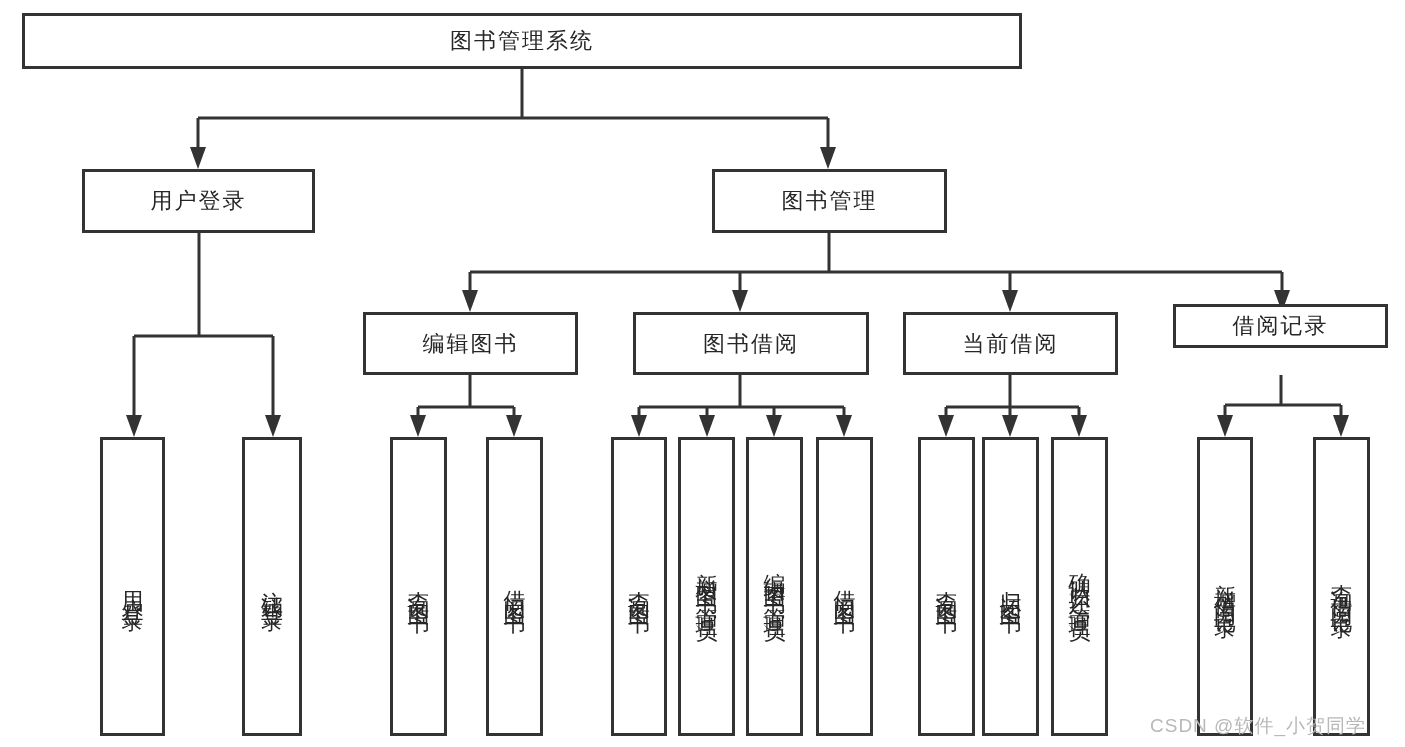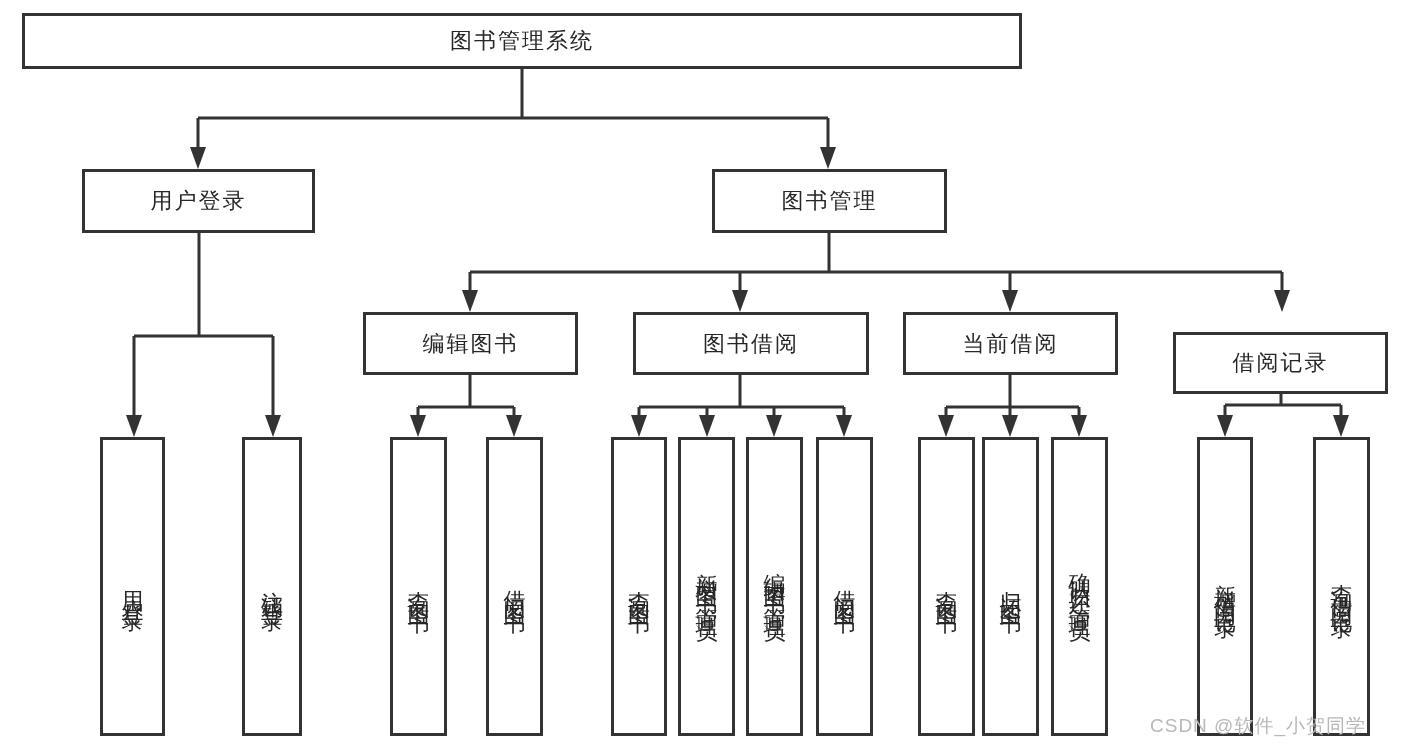--- a/index.html
+++ b/index.html
@@ -95,21 +95,21 @@
 
   <div class="box h" style="left:363px;top:312px;width:215px;height:63px">
     <span class="label">编辑图书</span>
   </div>
   <div class="box h" style="left:633px;top:312px;width:236px;height:63px">
     <span class="label">图书借阅</span>
   </div>
   <div class="box h" style="left:903px;top:312px;width:215px;height:63px">
     <span class="label">当前借阅</span>
   </div>
-  <div class="box h" style="left:1173px;top:332px;width:215px;height:62px">
+  <div class="box h" style="left:1173px;top:304px;width:215px;height:44px">
     <span class="label">借阅记录</span>
   </div>
 
   <div class="box v" style="left:100px;top:437px;width:65px;height:299px">
     <span class="label">用户登录</span>
   </div>
   <div class="box v" style="left:242px;top:437px;width:60px;height:299px">
     <span class="label">注销登录</span>
   </div>
 

